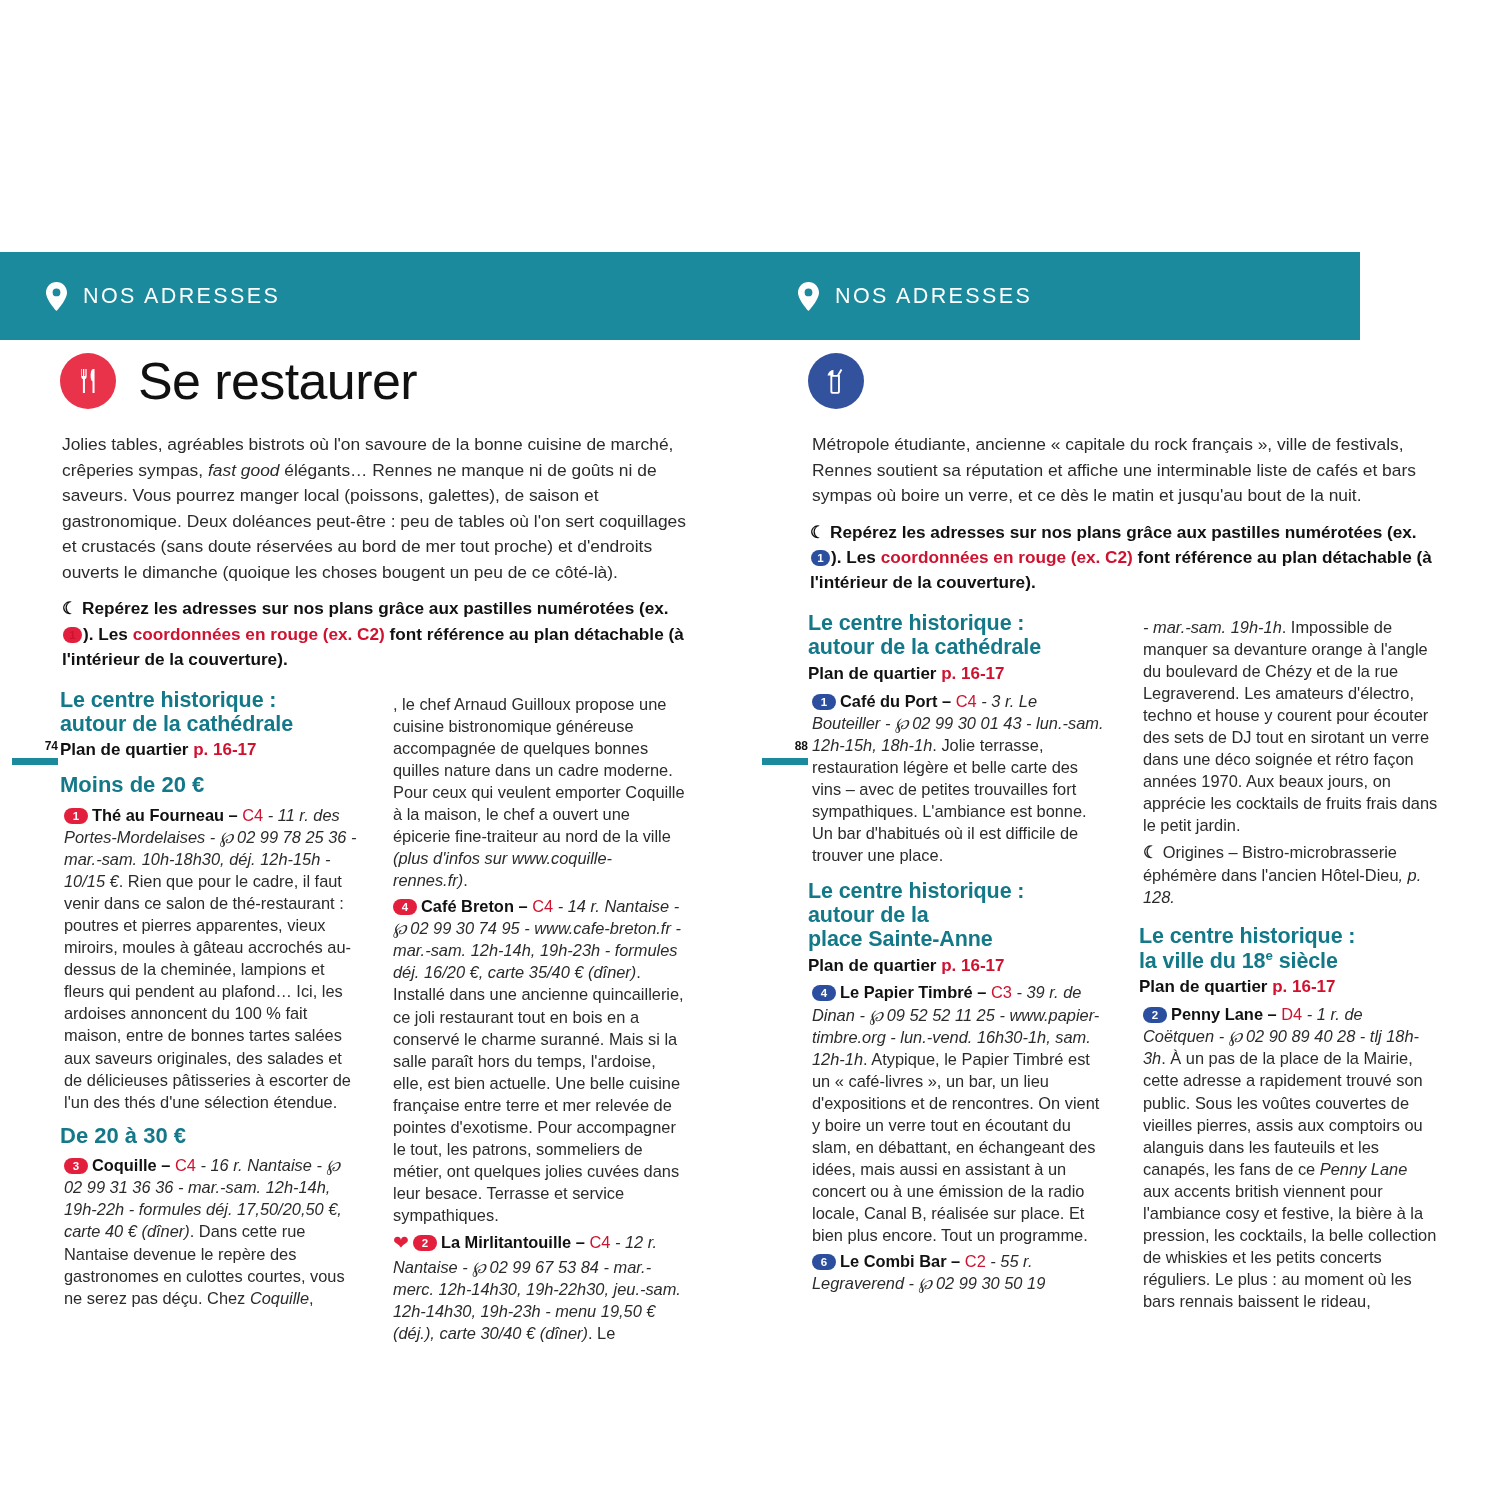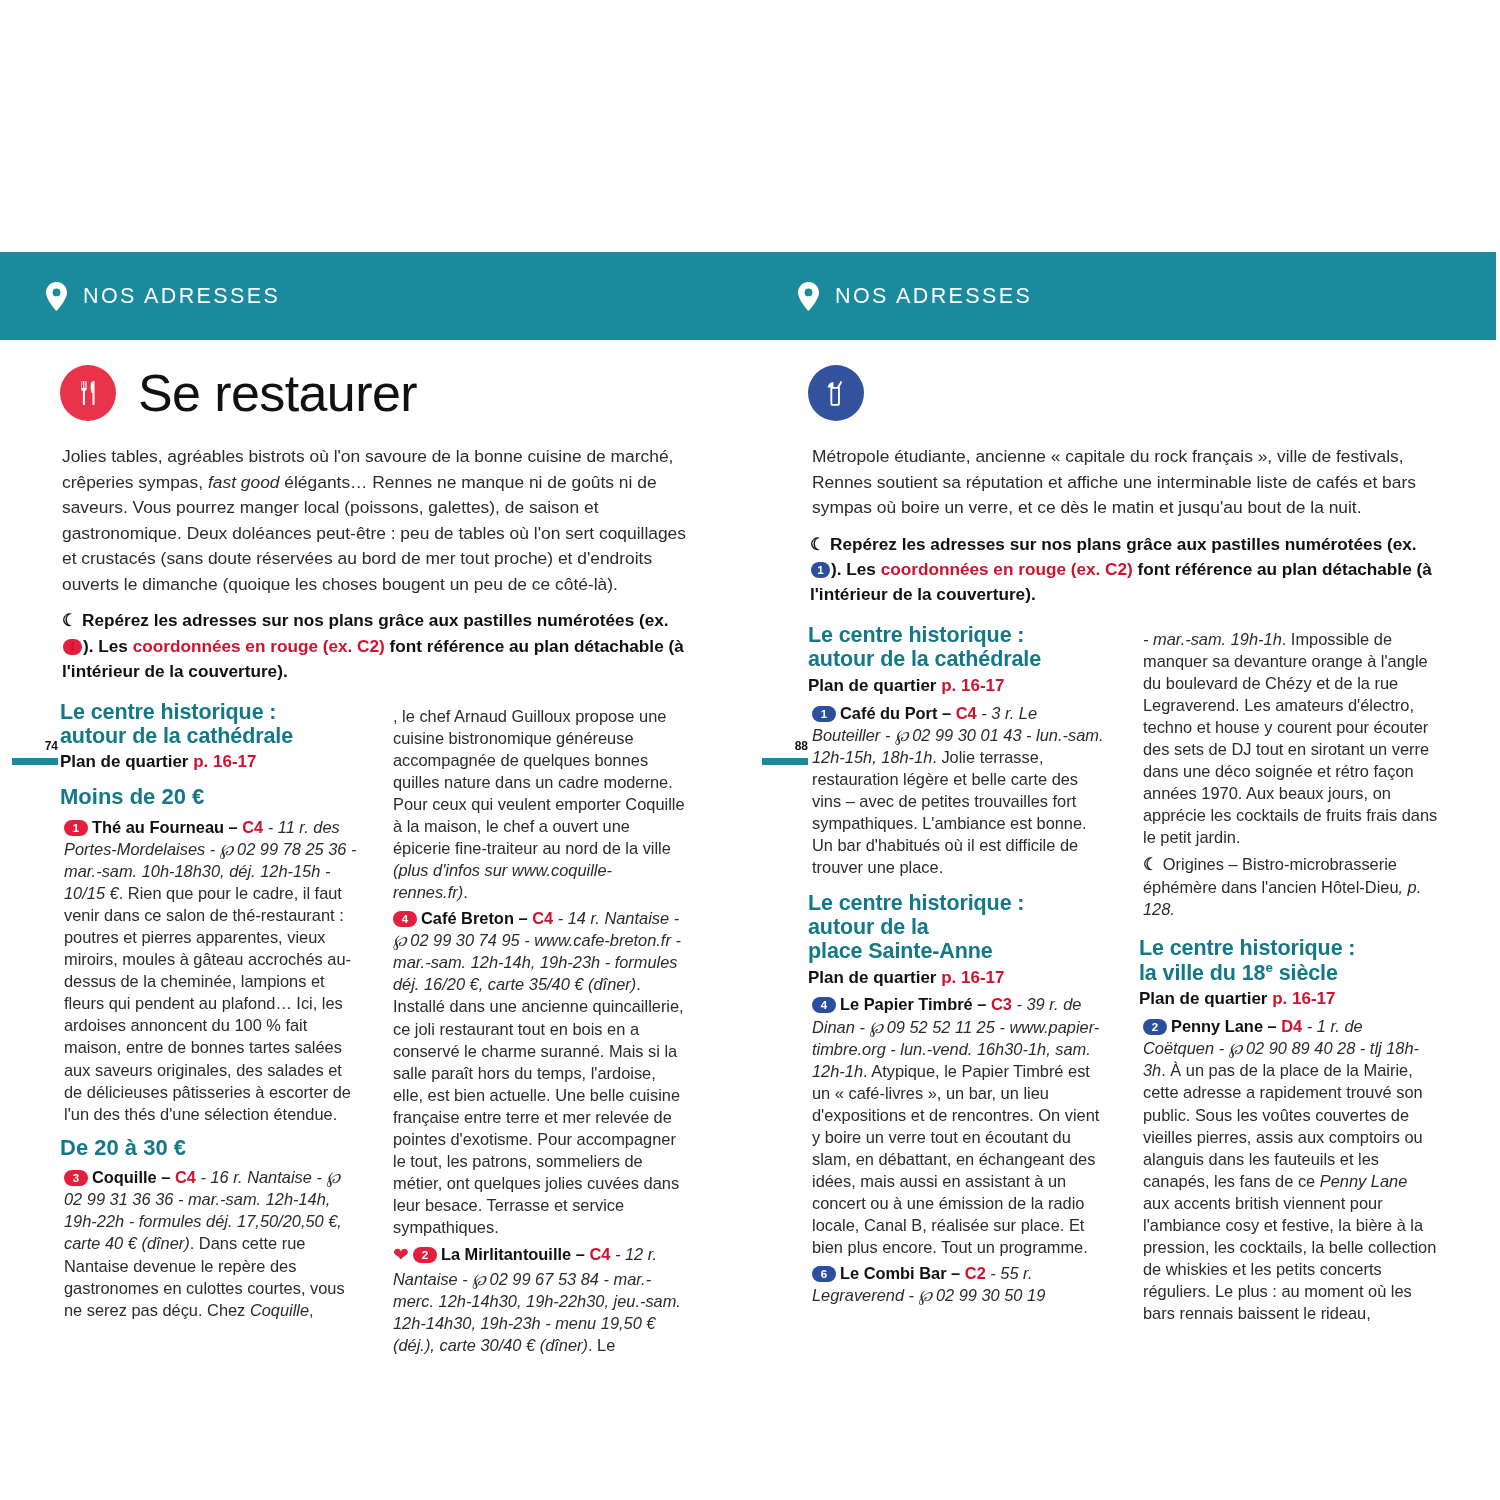--- a/index.html
+++ b/index.html
@@ -14,21 +14,21 @@
     color: #1a1a1a;
     overflow: hidden;
     position: relative;
   }
 
   
   .band {
     position: absolute;
     left: 0;
     top: 252px;
-    width: 1496px;
+    width: 1360px;
     height: 88px;
     background: #1a8a9c;
   }
   .band-inner {
     position: absolute;
     left: 0; top: 0;
     width: 1500px; height: 88px;
     display: flex;
   }
   .band-half {
@@ -45,21 +45,21 @@
     margin-left: 16px;
     font-size: 21.5px;
     letter-spacing: 2.4px;
     color: #ffffff;
     font-weight: 400;
   }
 
   
   .spread {
     position: absolute;
-    left: 0; top: 340px;
+    left: 0; top: 328px;
     width: 1500px;
     height: 900px;
   }
   .page {
     position: absolute;
     top: 0;
     width: 750px;
     height: 900px;
     box-sizing: border-box;
   }
@@ -152,21 +152,21 @@
   h4.price-band {
     font-size: 22px;
     font-weight: bold;
     color: #137888;
     margin: 8px 0 1px 0;
   }
 
   .entry { margin: 0 0 0 0; }
   .entry + .entry { margin-top: 0; }
   .entry .name { font-weight: bold; color: #111111; }
-  .entry .coord { font-weight: bold; color: #cf1230; }
+  .entry .coord { font-weight: normal; color: #cf1230; }
   .entry i, .it { font-style: italic; }
   .para { margin: 4px; }
 
   
   .pastille {
     display: inline-block;
     min-width: 24px;
     height: 16px;
     line-height: 16px;
     border-radius: 9px;

